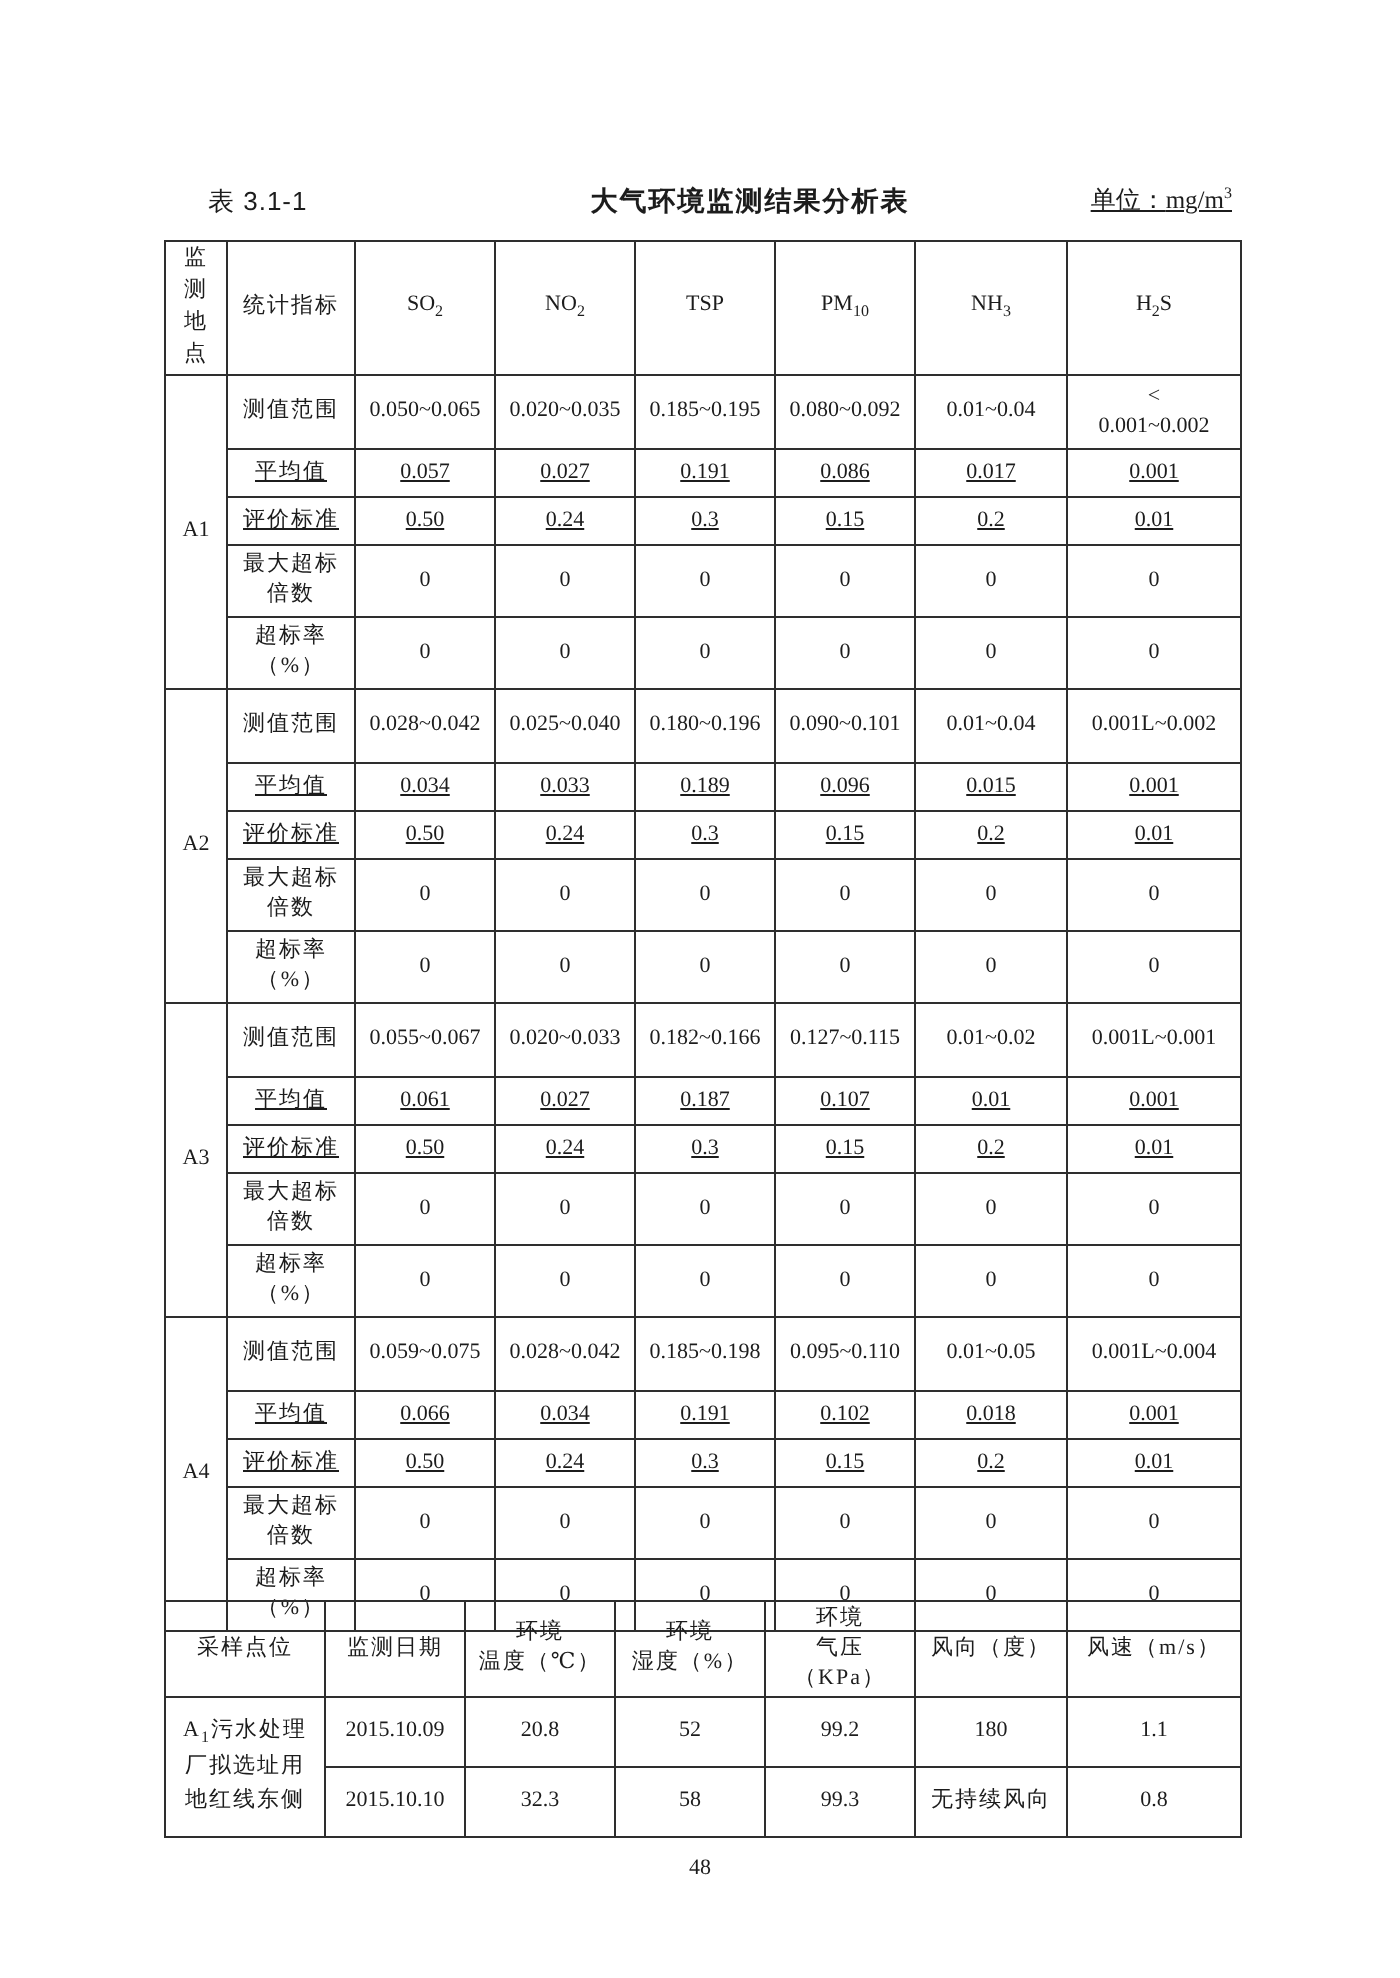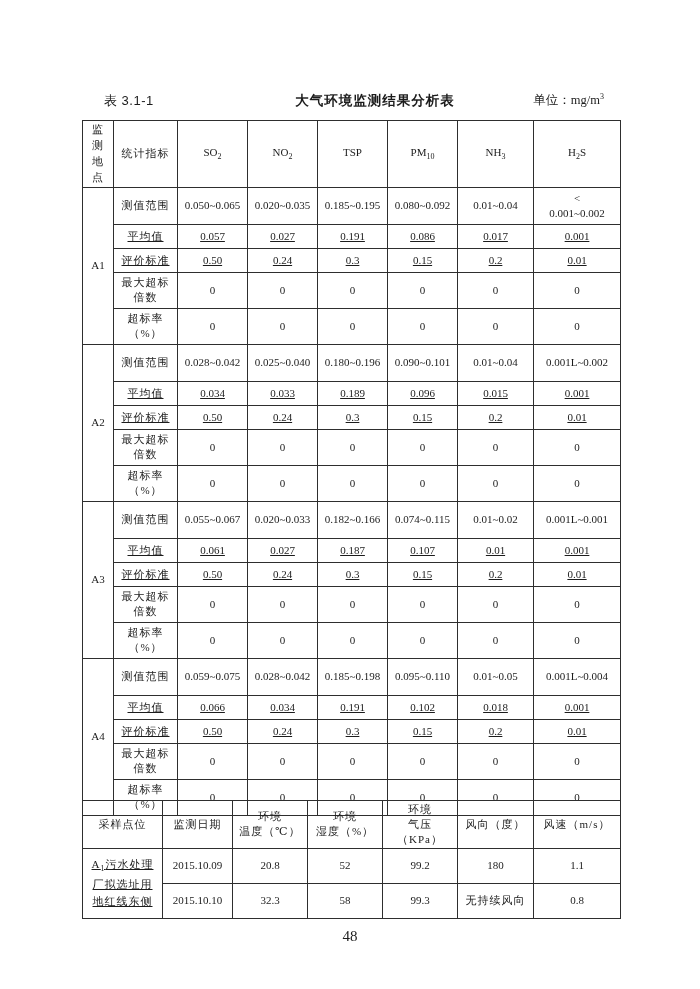--- a/index.html
+++ b/index.html
@@ -22,21 +22,21 @@
     font-size: 13px; letter-spacing: 0.5px;
     font-family: "Liberation Sans", "DejaVu Sans", sans-serif;
   }
   .cap2 .cap-label { left: 3px; }
   .cap-title {
     position: absolute; left: 50%; top: 0; transform: translateX(-50%);
     font-size: 13.5px; font-weight: bold; letter-spacing: 1px; white-space: nowrap;
     font-family: "Liberation Sans", "DejaVu Sans", sans-serif;
     margin-left: 24px;
   }
-  .cap-unit { position: absolute; right: 16px; top: 0; font-size: 12.5px; white-space: nowrap; }
+  .cap-unit { position: absolute; right: 4px; top: 0; font-size: 12.5px; white-space: nowrap; text-decoration: underline; }
   .cap-unit sup { font-size: 8px; }
 
   
   table { border-collapse: collapse; table-layout: fixed; }
   .t1 { position: absolute; left: 82px; top: 120px; width: 538px; border: 1.5px solid #2e2e2e; }
   .t2 { position: absolute; left: 82px; top: 800px; width: 538px; border: 1.5px solid #2e2e2e; }
   td {
     border: 1px solid #2e2e2e;
     text-align: center; vertical-align: middle;
     font-size: 11px; padding: 1px 4px;
@@ -44,28 +44,28 @@
   }
   .preline { white-space: pre-line; }
   .cjk { letter-spacing: 1px; }
   .val { word-break: break-all; padding: 1px 6px; }
   .t1 .hdr td { height: 60px; }
   .t1 tr.r-range td { height: 34px; }
   .t1 tr.r-single td { height: 21px; text-decoration: underline; }
   .t1 tr.r-two td { height: 33px; }
   .corner { font-size: 11px; line-height: 1.45; }
   .chem sub { font-size: 8px; }
-  .site-cell { font-size: 11px; line-height: 1.55; padding: 1px 2px; text-decoration: underline; }
+  .site-cell { font-size: 11px; line-height: 1.55; padding: 1px 2px; }
   .site-cell sub { font-size: 8px; }
   .t2 tr.t2-hdr td { height: 36px; }
   .t2 tr.t2-row td { height: 32px; }
 
   .pageno {
     position: absolute; top: 928px; left: 0; width: 700px;
-    text-align: center; font-size: 15px;
+    text-align: center; font-size: 11px;
   }
 </style>
 </head>
 <body>
 
 <div class="page">
 
   <div class="cap cap1">
     <span class="cap-label">表 3.1-1</span>
     <span class="cap-title">大气环境监测结果分析表</span>
@@ -196,21 +196,21 @@
         <td class="val">0</td>
         <td class="val">0</td>
       </tr>
 
       <tr class="r-range">
         <td rowspan="5">A3</td>
         <td class="cjk preline">测值范围</td>
         <td class="val preline">0.055~0.067</td>
         <td class="val preline">0.020~0.033</td>
         <td class="val preline">0.182~0.166</td>
-        <td class="val preline">0.074~0.115</td>
+        <td class="val preline">0.127~0.115</td>
         <td class="val preline">0.01~0.02</td>
         <td class="val preline">0.001L~0.001</td>
       </tr>
       <tr class="r-single">
         <td class="cjk preline">平均值</td>
         <td class="val">0.061</td>
         <td class="val">0.027</td>
         <td class="val">0.187</td>
         <td class="val">0.107</td>
         <td class="val">0.01</td>

